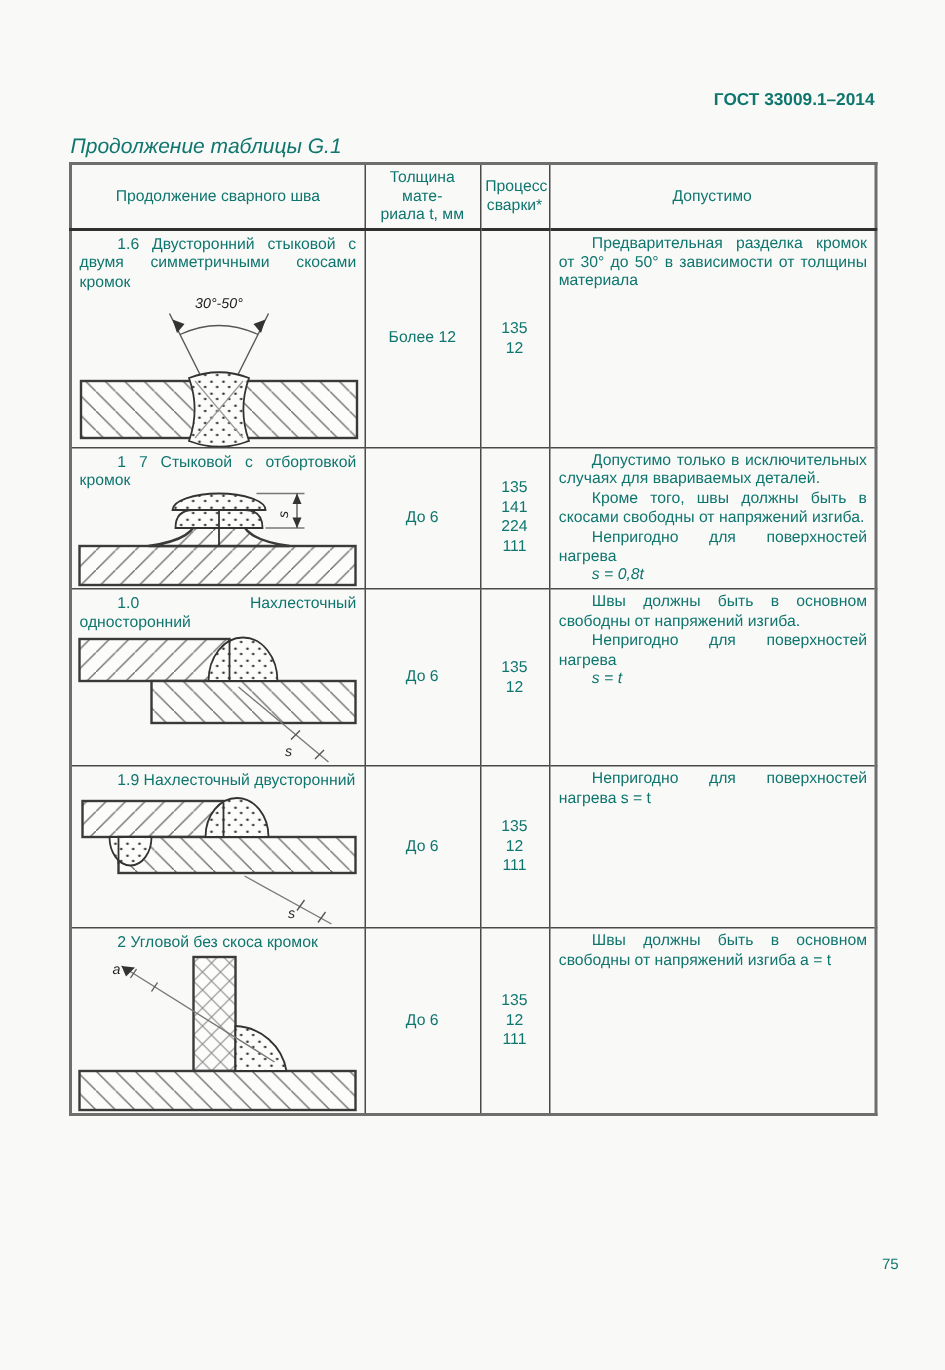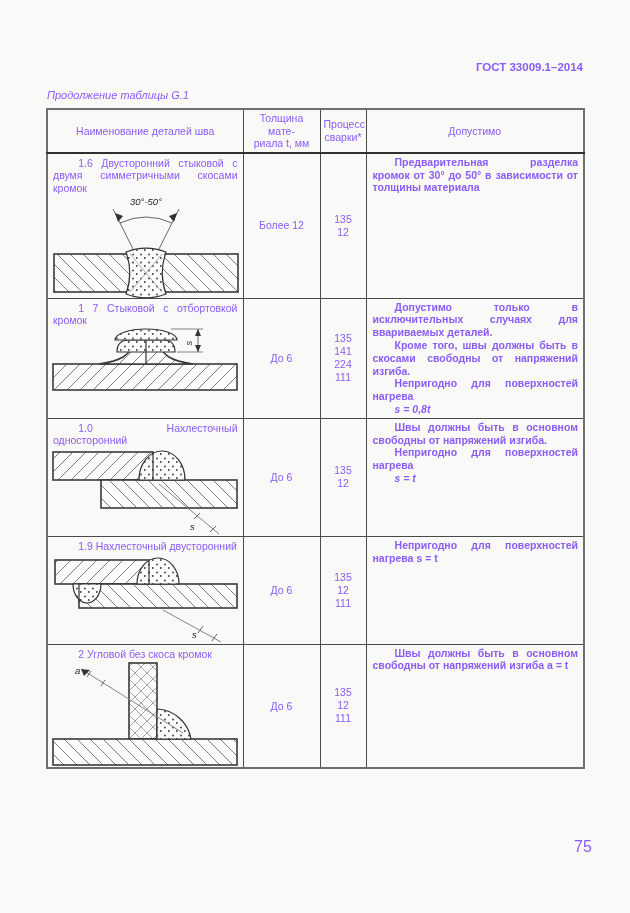--- a/index.html
+++ b/index.html
@@ -1,42 +1,42 @@
 <!DOCTYPE html>
 <html><head>
 <meta charset="utf-8">
 <style>
   html,body{margin:0;padding:0;background:#f9f9f8;}
   .page{
     position:relative;width:630px;height:865px;background:#f9f9f8;
-    font-family:"Liberation Sans",sans-serif;color:#8b5cf6;overflow:hidden;
+    font-family:"Liberation Sans",sans-serif;color:#0f766e;overflow:hidden;
   }
   .doc-number{position:absolute;top:61px;right:47px;font-size:11.5px;font-weight:bold;}
-  .caption{position:absolute;top:89px;left:47px;font-size:11px;font-style:italic;}
+  .caption{position:absolute;top:89px;left:47px;font-size:14px;font-style:italic;}
   table.gost{
     position:absolute;top:108px;left:46px;width:537px;
     border-collapse:collapse;table-layout:fixed;
     font-size:10.5px;line-height:1.2;
     border:2px solid #6e6e6e;
   }
   table.gost th, table.gost td{border:1px solid #4a4a4a;}
   table.gost thead th{
     font-weight:normal;text-align:center;vertical-align:middle;
     padding:2px 3px;white-space:pre-line;border-bottom:2px solid #303030;
   }
   tr.hrow{height:29px;}
   td.namecell{vertical-align:top;padding:2px 3px 0 3px;margin-left:32px;}
   p.wname{margin:0;text-indent:2.4em;text-align:justify;padding:1px 2px 0 2px;}
   svg.diag{display:block;margin:1px auto 0 auto;}
   td.ccell{text-align:center;vertical-align:middle;padding:1px;}
   td.ccell div{line-height:1.25;}
-  td.notecell{vertical-align:top;padding:2px 5px 2px 6px;font-weight:bold;}
+  td.notecell{vertical-align:top;padding:2px 5px 2px 6px;}
   td.notecell p{margin:0;text-indent:2.1em;text-align:justify;line-height:1.22;}
   td.notecell p.formula{font-style:italic;}
-  .page-number{position:absolute;top:838px;left:574px;font-size:16px;}
+  .page-number{position:absolute;top:838px;left:588px;font-size:10px;}
   svg .dlabel{font-family:"Liberation Sans",sans-serif;font-size:9.5px;font-style:italic;fill:#222;}
   svg .plate{stroke:#3a3a3a;stroke-width:1.6;}
   svg .weld{stroke:#333;stroke-width:1.2;}
   svg .thin{stroke:#555;stroke-width:0.9;fill:none;}
   svg .leader{stroke:#777;stroke-width:0.9;fill:none;}
   svg .ghost{stroke:#999;stroke-width:0.8;fill:none;}
   svg .ah{fill:#333;stroke:none;}
 </style>
 </head>
 <body>
@@ -69,21 +69,21 @@
 
   <table class="gost">
     <colgroup>
       <col style="width:196px">
         <col style="width:77px">
         <col style="width:46px">
         <col style="width:218px">
     </colgroup>
     <thead>
       <tr class="hrow">
-        <th>Наименование деталей шва</th>
+        <th>Продолжение сварного шва</th>
         <th>Толщина мате-
 риала t, мм</th>
         <th>Процесс
 сварки*</th>
         <th>Допустимо</th>
       </tr>
     </thead>
     <tbody>
 
       <tr style="height:134px">

